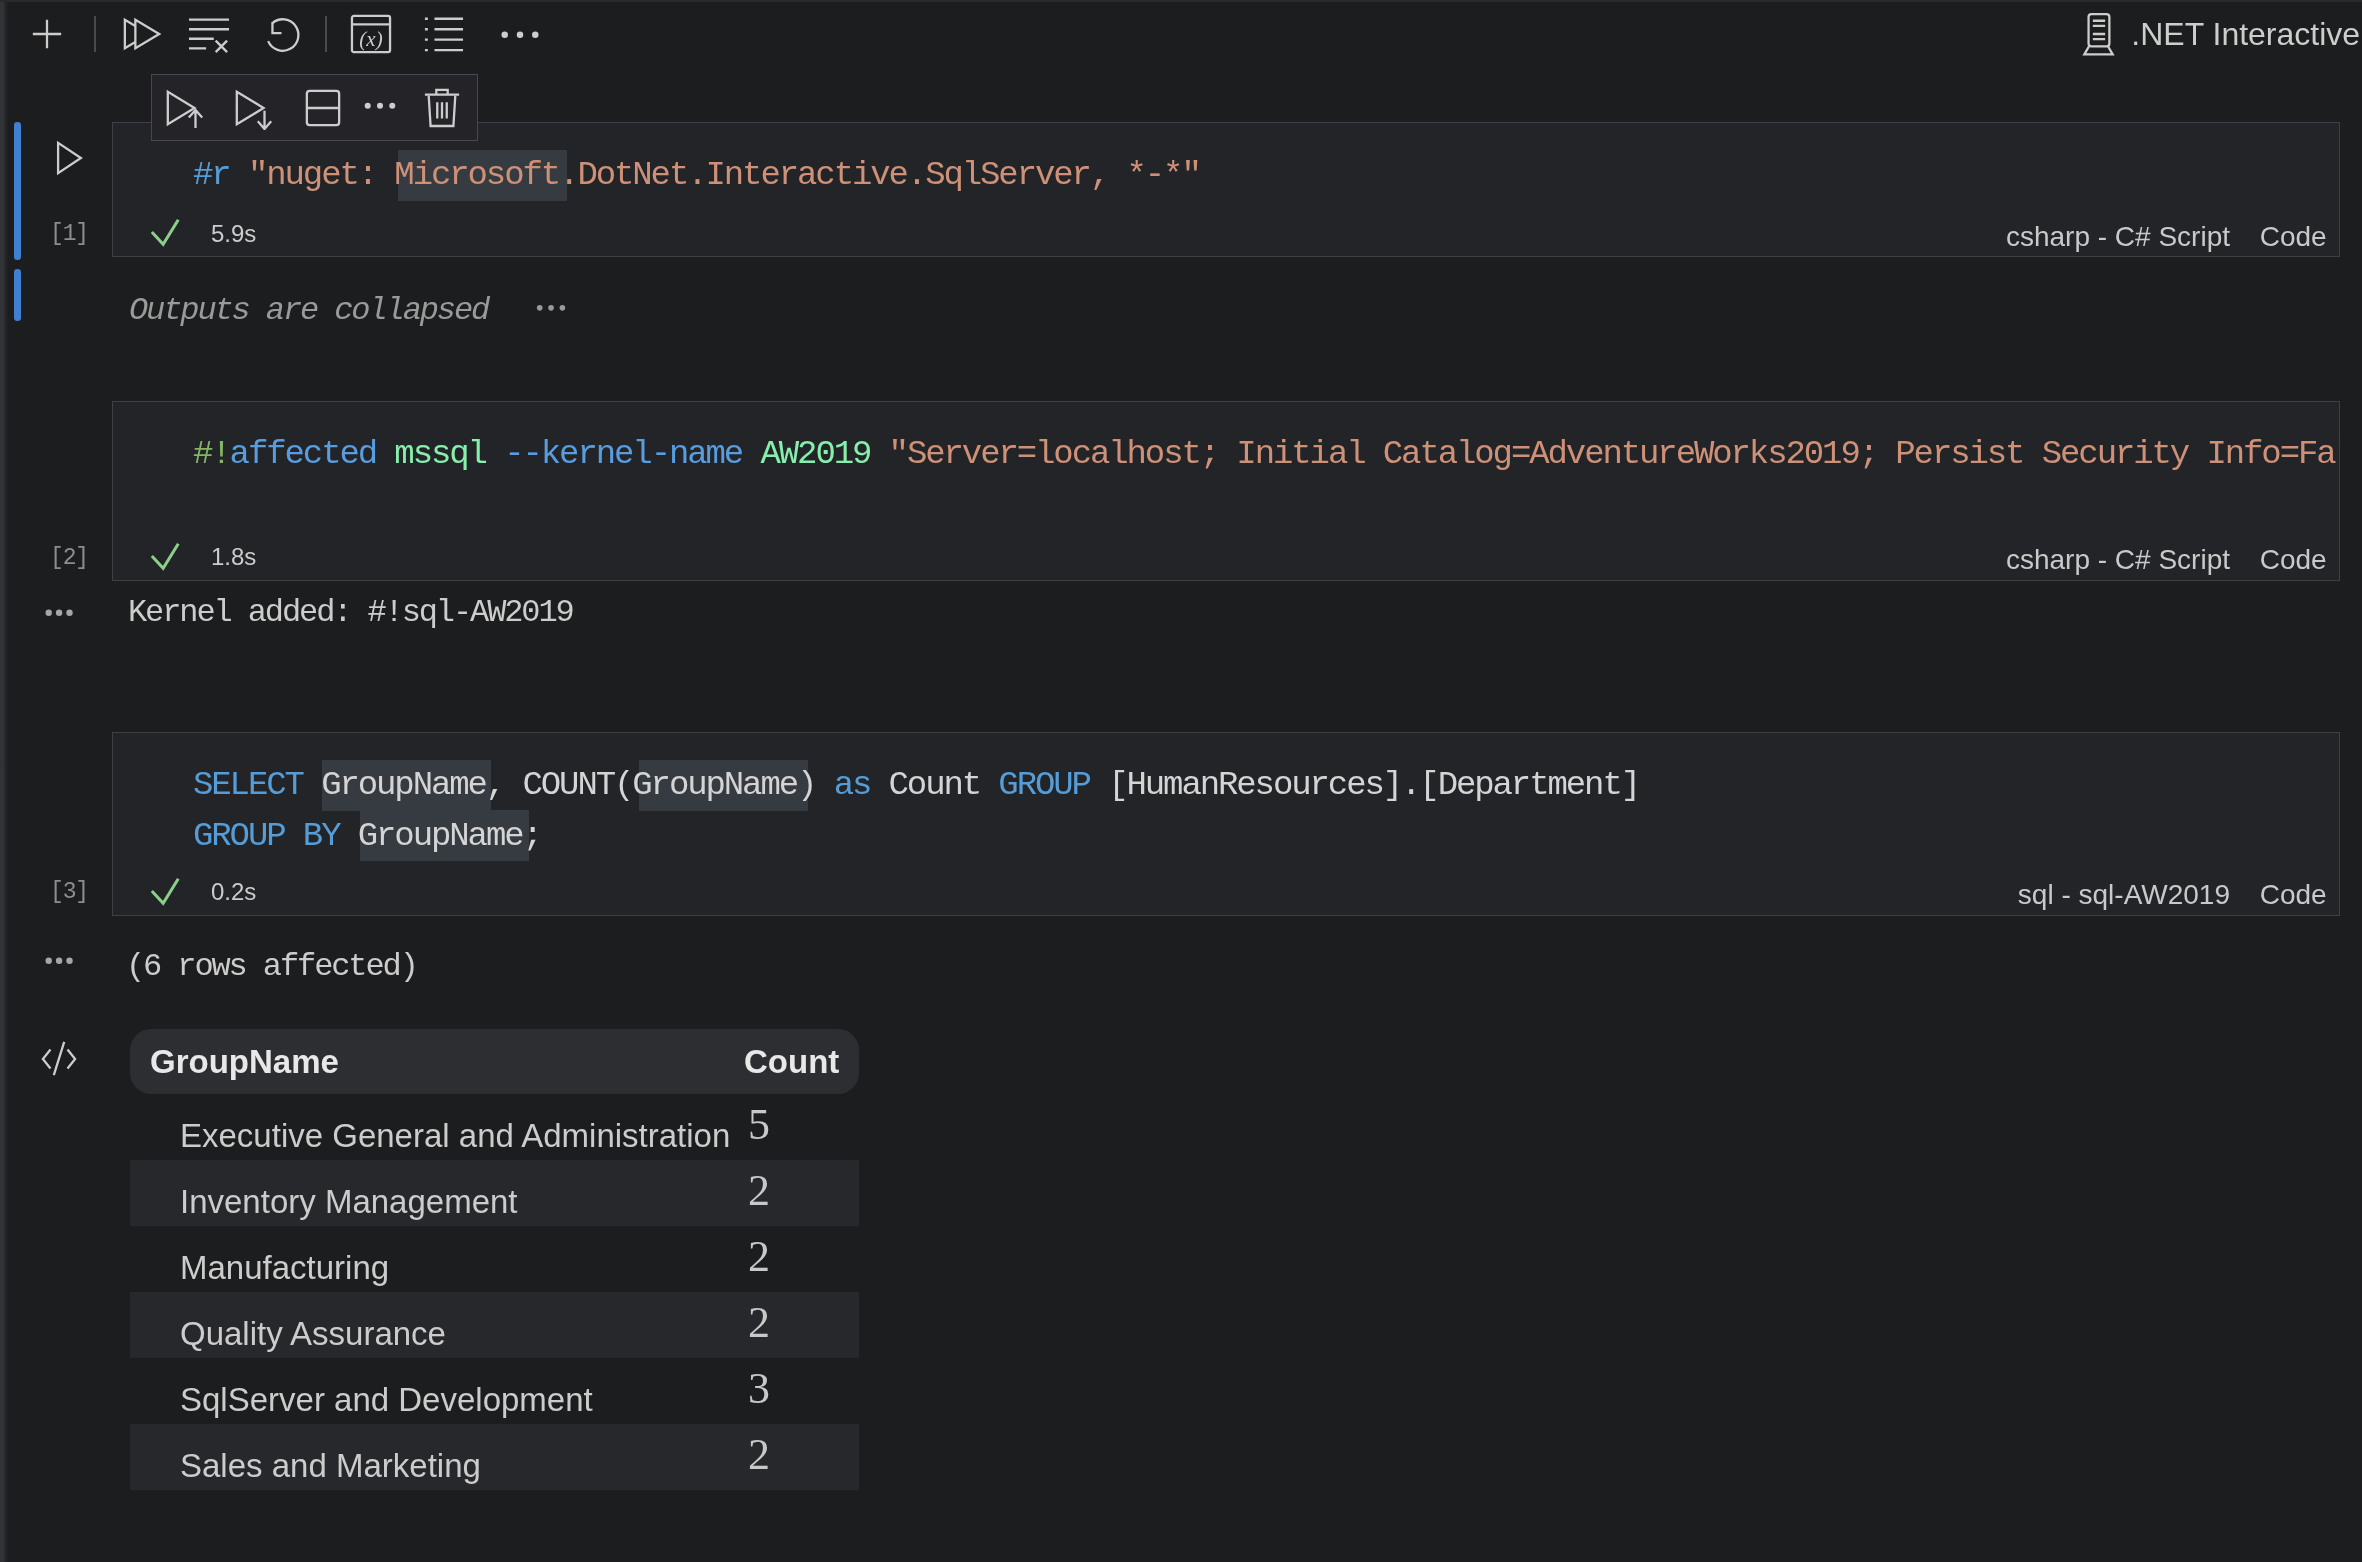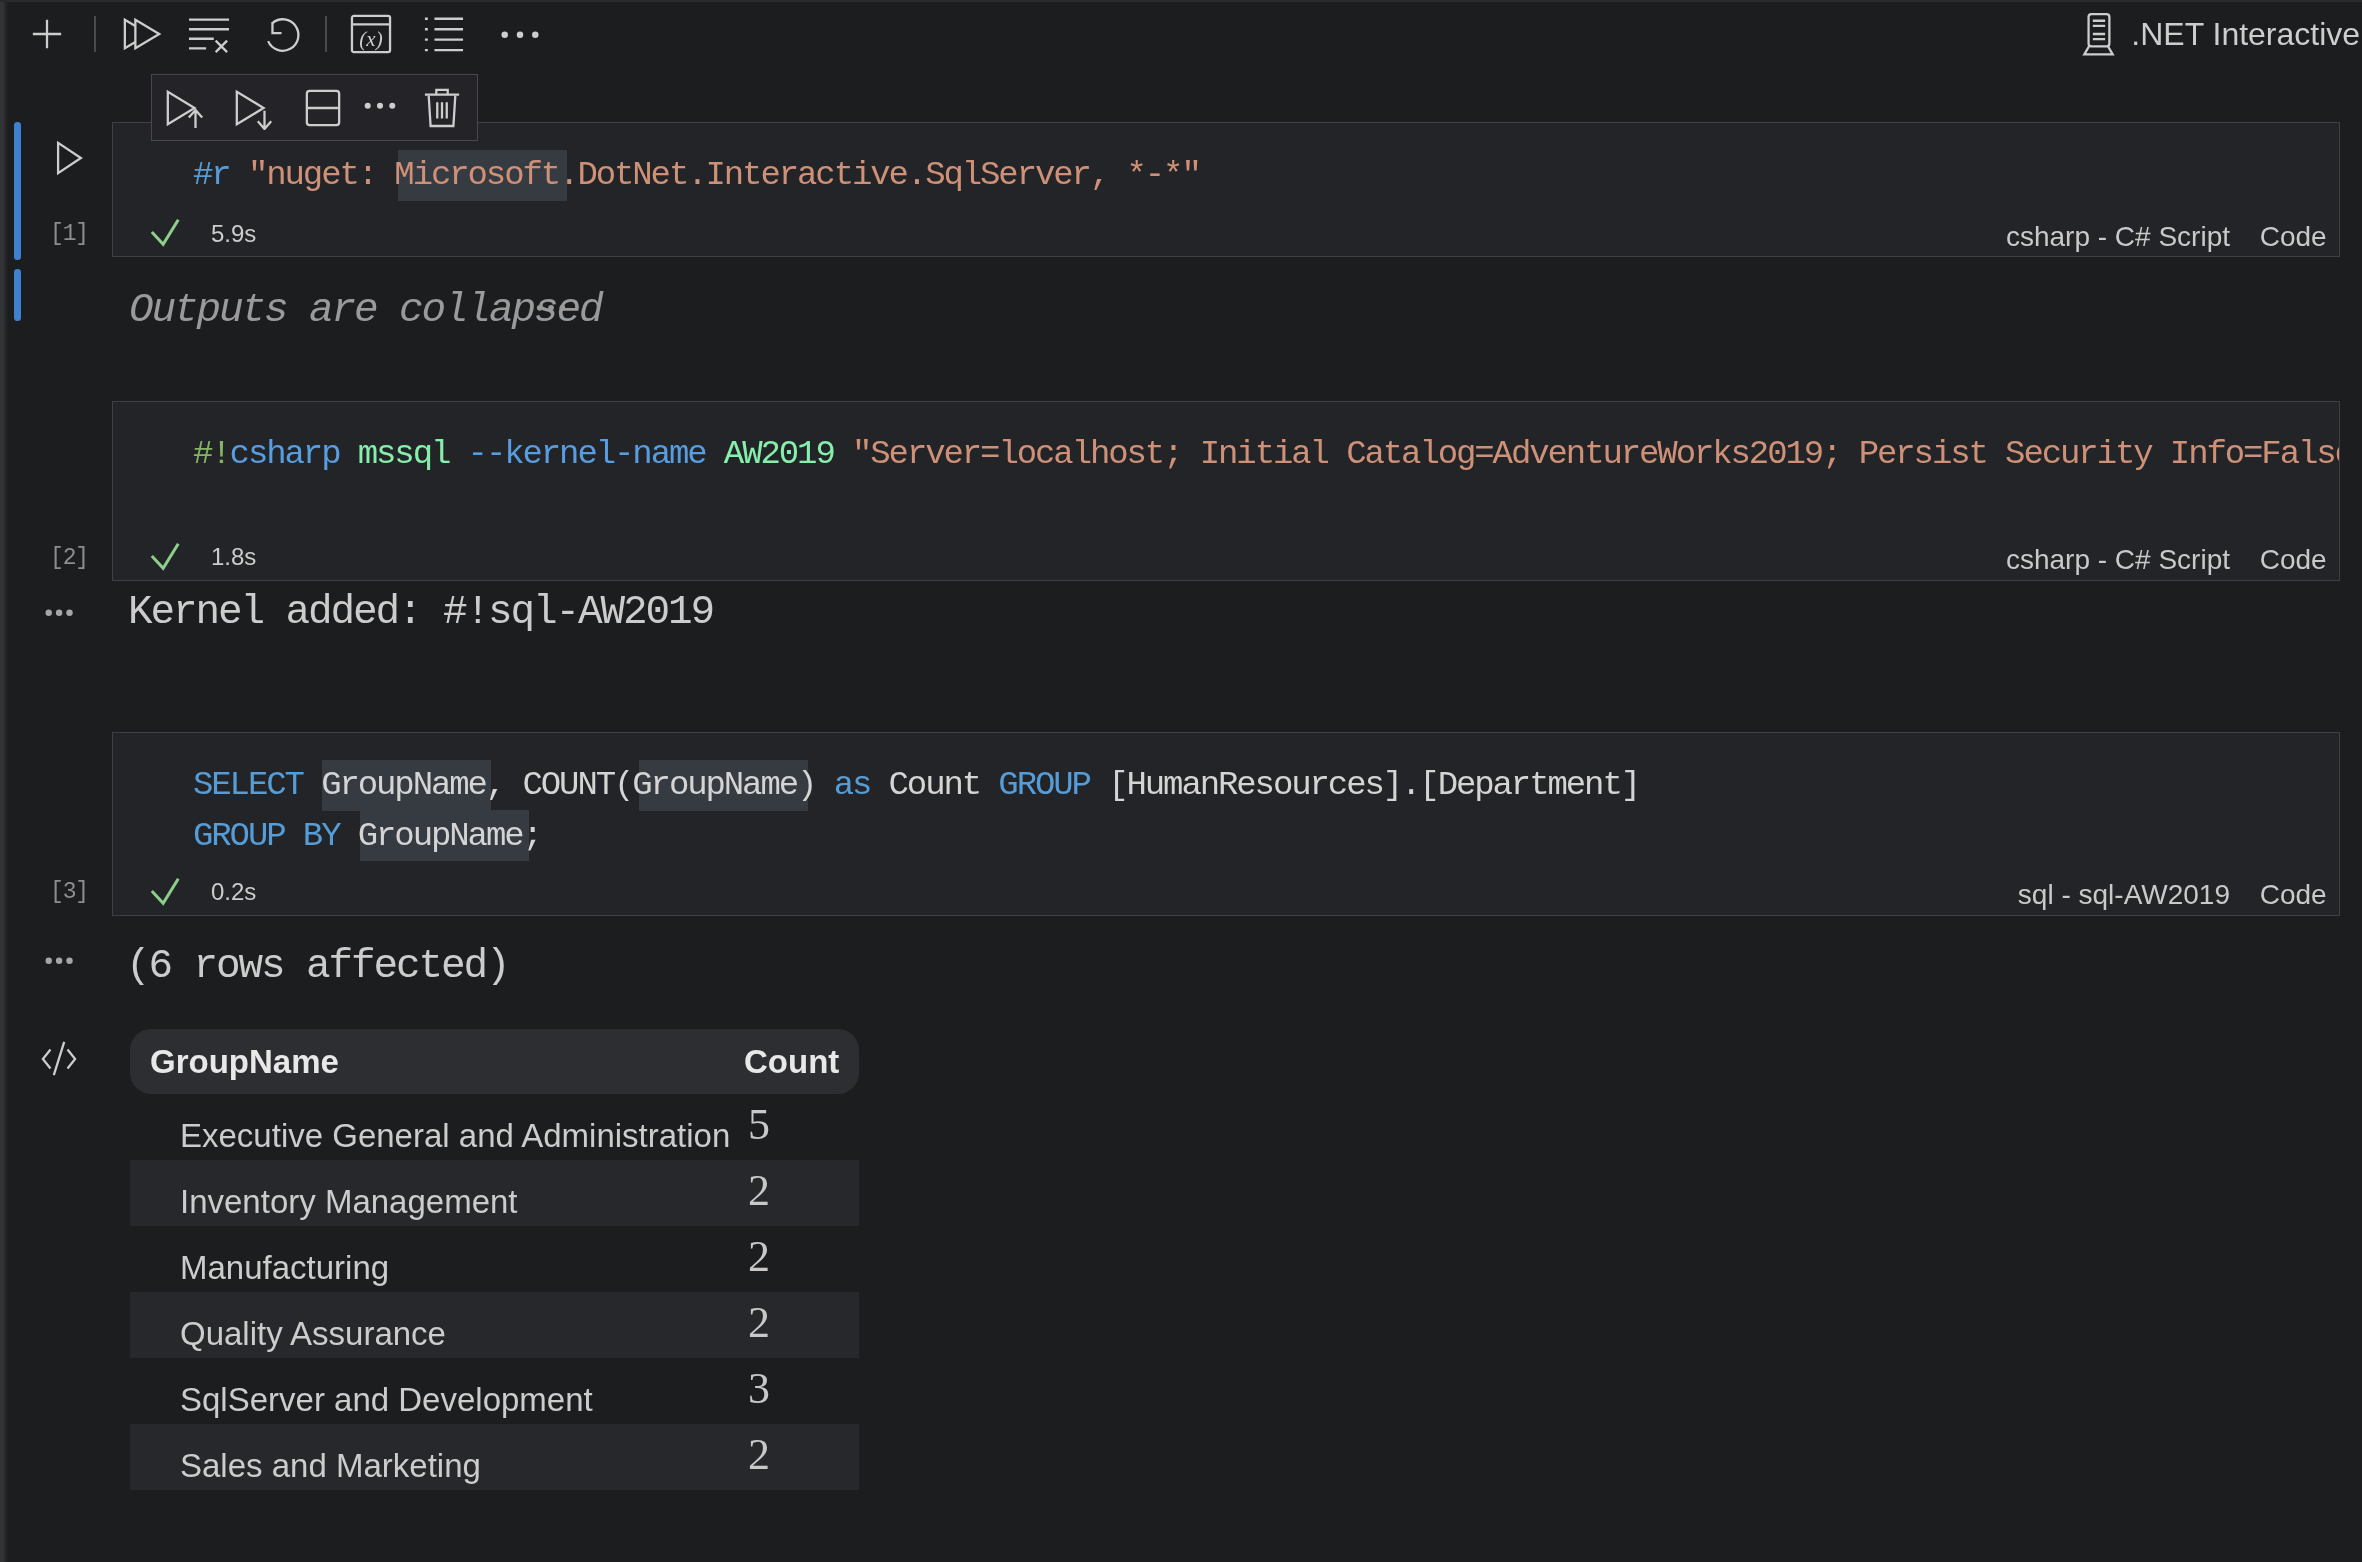--- a/index.html
+++ b/index.html
@@ -16,21 +16,21 @@
   .lblue { color:#579de0; }
   .orange { color:#ce9178; }
   .green { color:#84b464; }
   .pgreen { color:#86efac; }
   .hl { position:absolute; background:#363a41; }
   .chk { position:absolute; }
   .time { position:absolute; font-size:24px; color:#cccccc; }
   .lang { position:absolute; font-size:28px; color:#c9c9c9; }
   .bluebar { position:absolute; left:14.3px; width:6.7px; background:#4080d0; border-radius:3.3px; }
   .exec { position:absolute; left:42px; width:54px; text-align:center; font-family:"Liberation Mono", monospace; font-size:23px; letter-spacing:-1.1px; line-height:23px; color:#8d8d8d; }
-  .outtext { position:absolute; font-family:"Liberation Mono", monospace; font-size:41px; letter-spacing:-2.1px; line-height:51px; color:#cccccc; white-space:pre; }
+  .outtext { position:absolute; font-family:"Liberation Mono", monospace; font-size:32px; letter-spacing:-2.1px; line-height:51px; color:#cccccc; white-space:pre; }
   .tbl { position:absolute; left:130px; width:729px; color:#cccccc; }
   .trow { position:relative; height:66px; }
   .trow.alt { background:#27282b; }
   .tname { position:absolute; left:18px; top:25px; font-size:33px; line-height:33px;margin-left:32px; }
   .tnum { position:absolute; left:618px; top:8.6px; font-family:"Liberation Serif", serif; font-size:44px; line-height:44px; color:#c8c8c8; }
   .thead { position:relative; height:65px; background:#2d2e31; font-weight:bold; color:#e8e8e8;border-radius:21px; }
 </style>
 </head>
 <body>
 <div class="abs leftstrip"></div>
@@ -120,21 +120,21 @@
 </div>
 
 <div class="outtext" style="left:129px; top:285px; font-style:italic; color:#9a9a9a;">Outputs are collapsed</div>
 <svg class="abs" style="left:535px; top:303px;" width="34" height="9.6" viewBox="0 0 36 10">
   <circle cx="5" cy="5" r="3" fill="#9a9a9a"></circle>
     <circle cx="17" cy="5" r="3" fill="#9a9a9a"></circle>
     <circle cx="29" cy="5" r="3" fill="#9a9a9a"></circle>
 </svg>
 
 <div class="cell" style="top:401px; height:180px;">
-  <div class="code"><span class="green">#!</span><span class="lblue">csharp</span> <span class="pgreen">mssql</span> <span class="lblue">--kernel-name</span> <span class="pgreen">AW2019</span> <span class="orange">"Server=localhost; Initial Catalog=AdventureWorks2019; Persist Security Info=False; Integrated Security=true;"</span></div>
+  <div class="code"><span class="green">#!</span><span class="lblue">affected</span> <span class="pgreen">mssql</span> <span class="lblue">--kernel-name</span> <span class="pgreen">AW2019</span> <span class="orange">"Server=localhost; Initial Catalog=AdventureWorks2019; Persist Security Info=False; Integrated Security=true;"</span></div>
   <svg class="chk" style="left:34px; top:137px;" width="38" height="34" viewBox="0 0 40 36">
       <path d="M5 18 L17 31 L33 5" fill="none" stroke="#8ccf8a" stroke-width="3.2"></path>
     </svg>
   <div class="time" style="left:98px; top:141px;">1.8s</div>
   <div class="lang" style="right:109px; top:142px;">csharp - C# Script</div>
   <div class="lang" style="right:12.4px; top:142px;">Code</div>
 </div>
 
 <svg class="abs" style="left:44px; top:608px;" width="34" height="9.6" viewBox="0 0 36 10">
   <circle cx="5" cy="5" r="3.4" fill="#a6a6a6"></circle>

